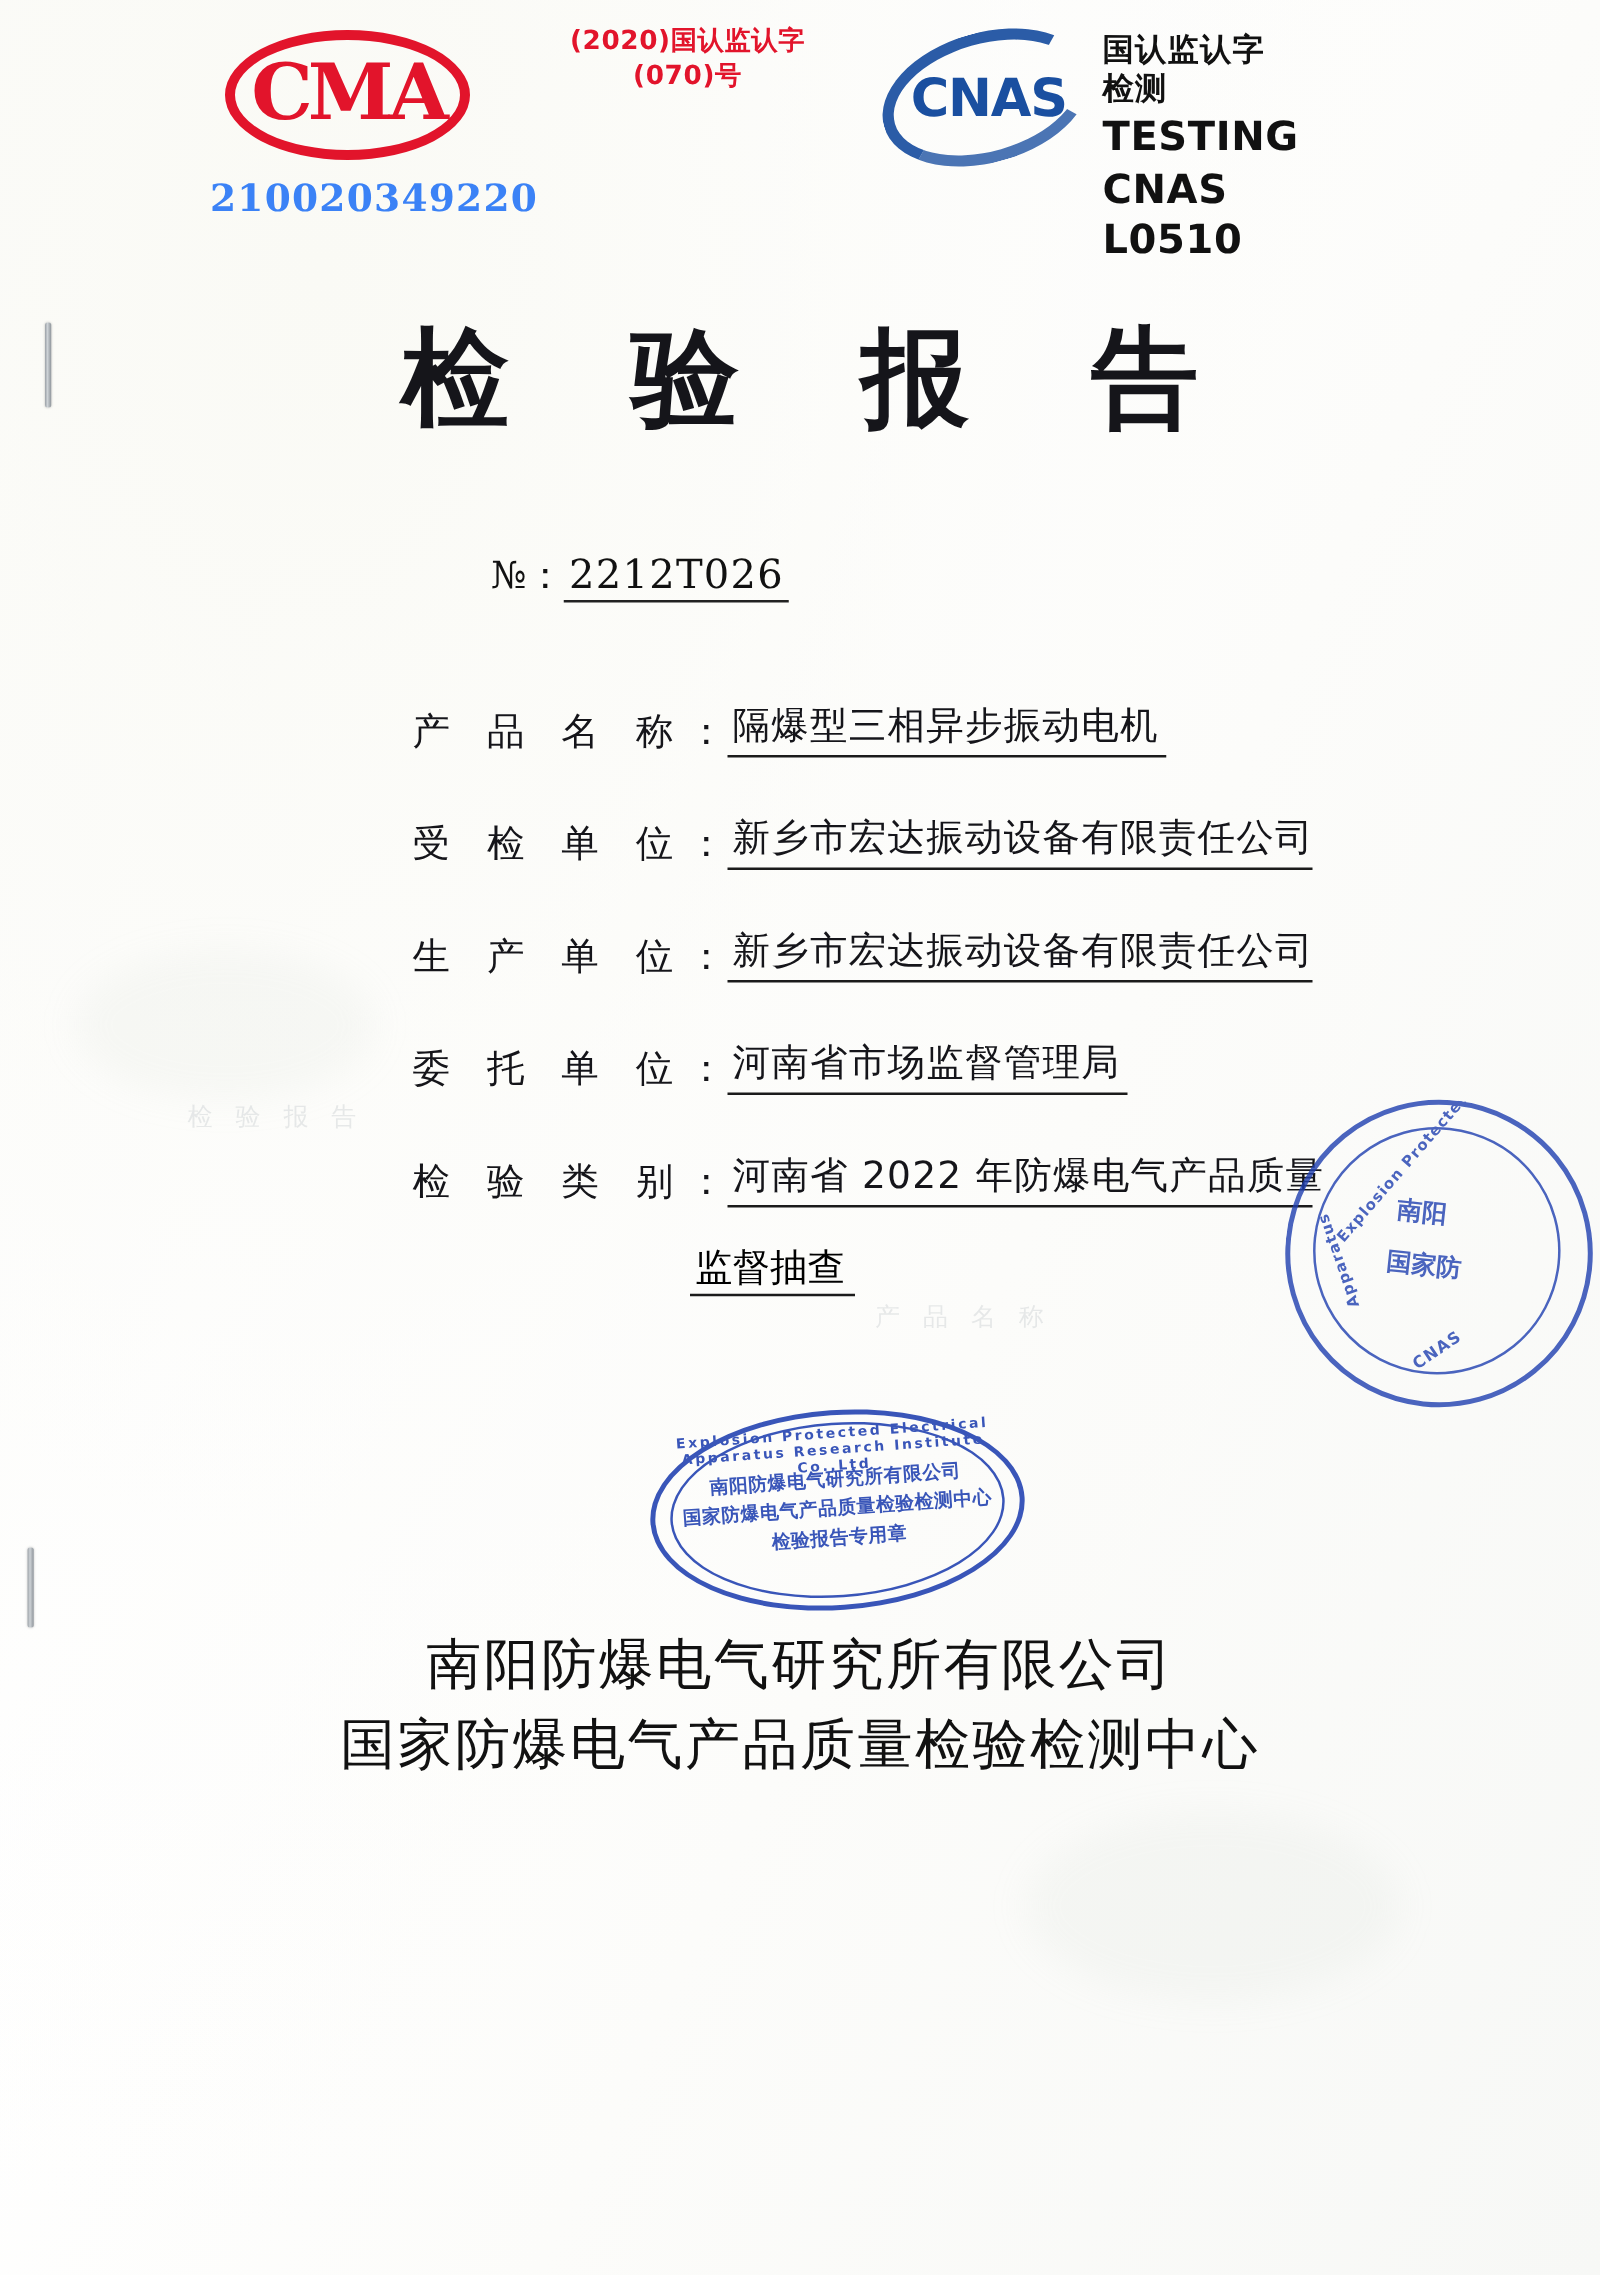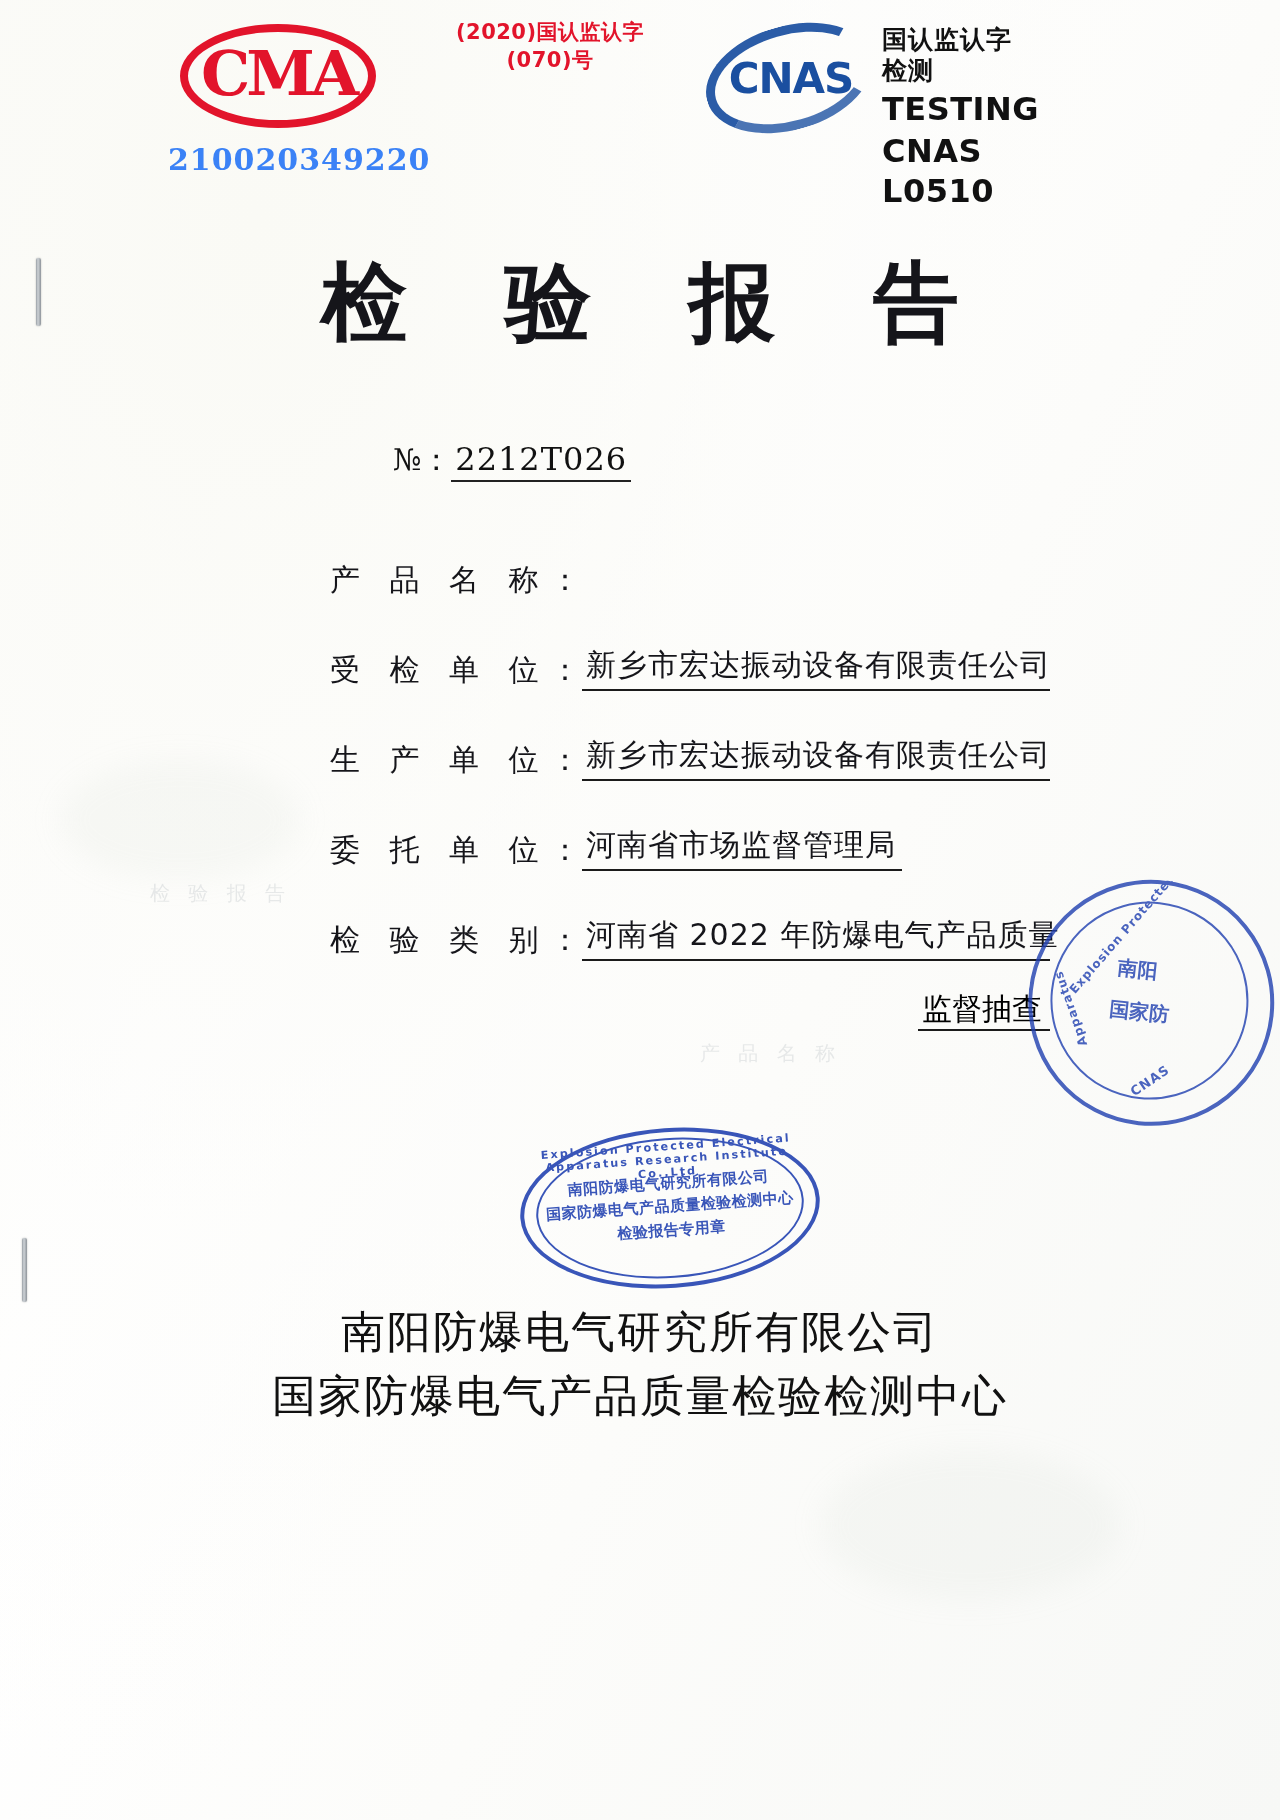--- a/index.html
+++ b/index.html
@@ -453,20 +453,21 @@
 
 <div class="doc-no">
   <span class="no-label">№：</span><span class="no-value">2212T026</span>
 </div>
 
 <div class="fields">
 
   <div class="field-row">
     <span class="field-label">产 品 名 称</span>
     <span class="field-colon">：</span>
+    <span class="field-value medium">隔爆型三相异步振动电机</span>
   </div>
 
   <div class="field-row">
     <span class="field-label">受 检 单 位</span>
     <span class="field-colon">：</span>
     <span class="field-value wide">新乡市宏达振动设备有限责任公司</span>
   </div>
 
   <div class="field-row">
     <span class="field-label">生 产 单 位</span>
@@ -479,21 +480,21 @@
     <span class="field-colon">：</span>
     <span class="field-value medium">河南省市场监督管理局</span>
   </div>
 
   <div class="field-row" style="margin-bottom:28px;">
     <span class="field-label">检 验 类 别</span>
     <span class="field-colon">：</span>
     <span class="field-value medium">河南省 2022 年防爆电气产品质量</span>
   </div>
 
-  <div class="field-cont" style="margin-top:0;text-align:right;">
+  <div class="field-cont" style="margin-top:0;">
     <span>监督抽查</span>
   </div>
 
 </div>
 
 <div class="stamp stamp-main">
   <div class="outer"></div>
   <div class="inner"></div>
   <div class="stamp-arc">Explosion Protected Electrical Apparatus Research Institute Co.,Ltd</div>
   <div class="lines">

